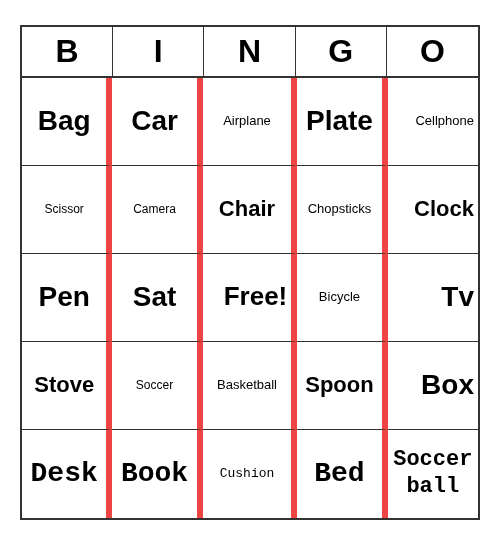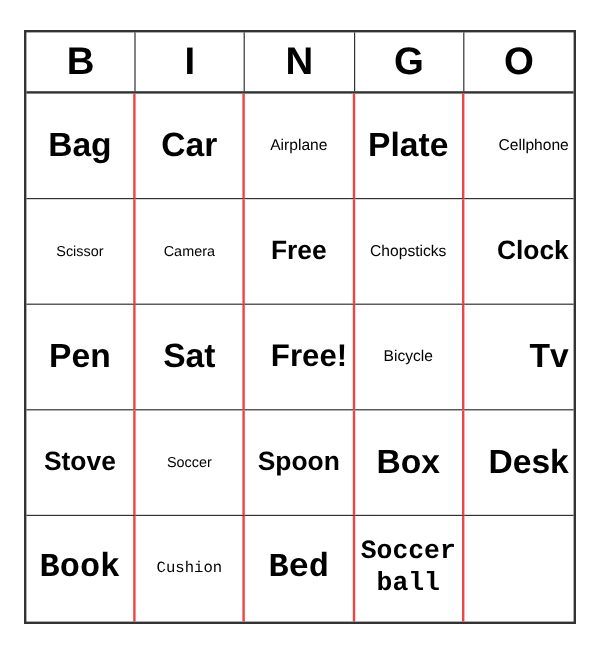--- a/index.html
+++ b/index.html
@@ -41,21 +41,21 @@
       border-right: none;
     }
 
     .bingo-grid {
       display: grid;
       grid-template-columns: repeat(5, 1fr);
       grid-template-rows: repeat(5, 88px);
     }
 
     .bingo-cell {
-      border-right: 2px solid #ef4444;
+      border-right: 6px solid #ef4444;
       border-bottom: 1px solid #333;
       display: flex;
       justify-content: center;
       align-items: center;
       text-align: center;
       padding: 4px;
     }
 
     .bingo-cell:nth-child(5n) {
       border-right: none;
@@ -122,21 +122,21 @@
       <div class="bingo-cell">
         <span class="size-sm">Cellphone</span>
       </div>
       <div class="bingo-cell">
         <span class="size-md">Scissor</span>
       </div>
       <div class="bingo-cell">
         <span class="size-md">Camera</span>
       </div>
       <div class="bingo-cell">
-        <span class="size-lg">Free</span>
+        <span class="size-lg">Chair</span>
       </div>
       <div class="bingo-cell">
         <span class="size-sm">Chopsticks</span>
       </div>
       <div class="bingo-cell">
         <span class="size-lg">Clock</span>
       </div>
       <div class="bingo-cell">
         <span class="size-xl">Pen</span>
       </div>
@@ -152,20 +152,23 @@
       <div class="bingo-cell">
         <span class="size-xl">Tv</span>
       </div>
       <div class="bingo-cell">
         <span class="size-lg">Stove</span>
       </div>
       <div class="bingo-cell">
         <span class="size-md">Soccer</span>
       </div>
       <div class="bingo-cell">
+        <span class="size-sm">Basketball</span>
+      </div>
+      <div class="bingo-cell">
         <span class="size-lg">Spoon</span>
       </div>
       <div class="bingo-cell">
         <span class="size-xl">Box</span>
       </div>
       <div class="bingo-cell">
         <span class="size-xl">Desk</span>
       </div>
       <div class="bingo-cell">
         <span class="size-xl">Book</span>

